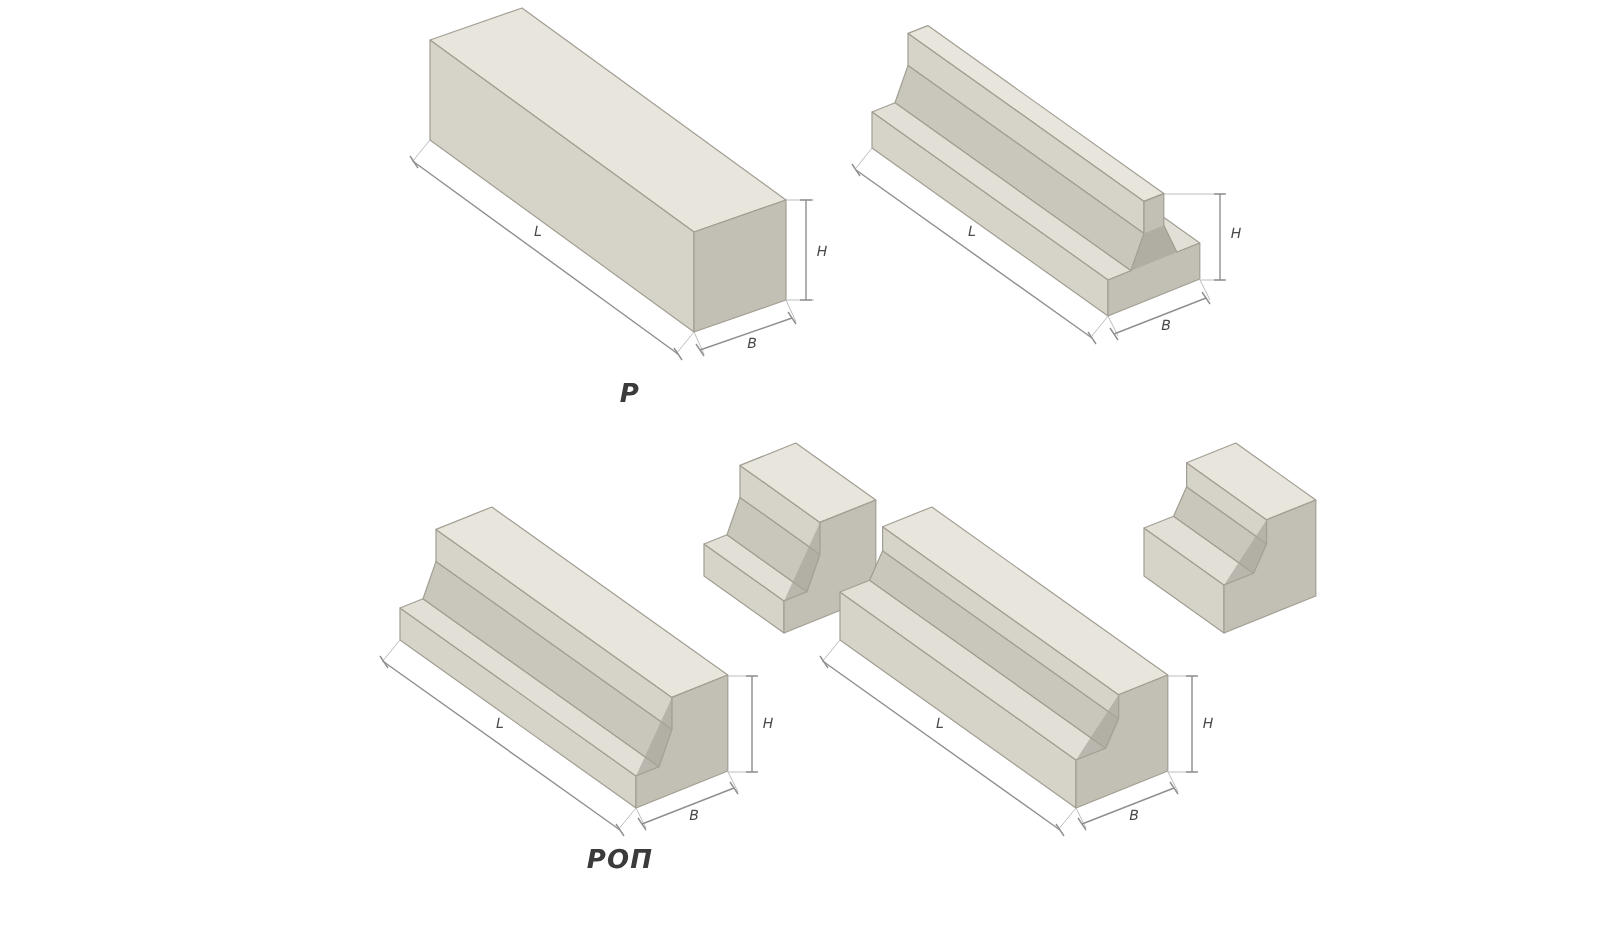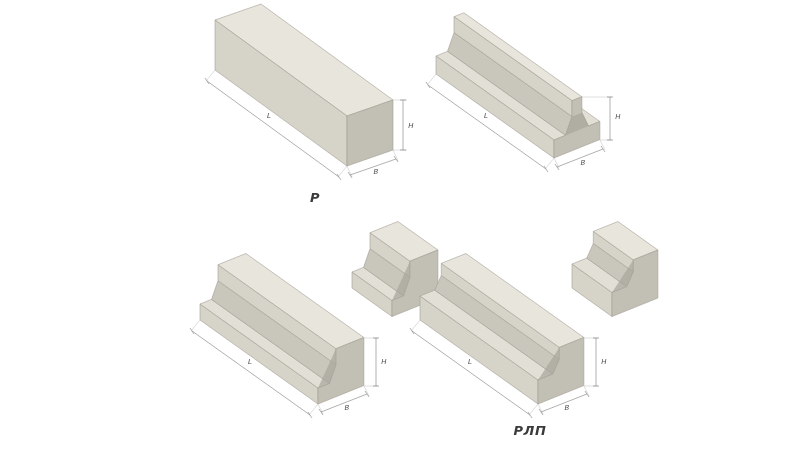--- a/index.html
+++ b/index.html
@@ -128,20 +128,21 @@
         <line class="dim" x1="203" y1="120" x2="209" y2="120"></line>
         <line class="dim" x1="203" y1="168" x2="209" y2="168"></line>
         <line class="dim" x1="151" y1="194" x2="197" y2="176"></line>
         <line class="dim" x1="149" y1="191" x2="153" y2="197"></line>
         <line class="dim" x1="195" y1="173" x2="199" y2="179"></line>
         <text x="80" y="146">L</text>
         <text x="214" y="146">H</text>
         <text x="177" y="192">B</text>
       </g>
     </svg>
+    <figcaption class="cap">РОП</figcaption>
   </figure>
 
   <figure class="fig" style="left:390px;top:218px;width:280px;">
     <svg width="280" height="202" viewBox="0 0 280 202">
       <g>
         <polygon class="f-side" points="182,46 182,70 222,98.5 222,74.5"></polygon>
         <polygon class="f-top2" points="196.8,40.1 182,46 222,74.5 236.8,68.6"></polygon>
         <polygon class="f-slope" points="203.3,25.4 196.8,40.1 236.8,68.6 243.3,53.9"></polygon>
         <polygon class="f-side" points="203.3,13.4 203.3,25.4 243.3,53.9 243.3,41.9"></polygon>
         <polygon class="f-top" points="227.9,3.5 203.3,13.4 243.3,41.9 267.9,32"></polygon>
@@ -171,16 +172,15 @@
         <line class="dim" x1="203" y1="120" x2="209" y2="120"></line>
         <line class="dim" x1="203" y1="168" x2="209" y2="168"></line>
         <line class="dim" x1="151" y1="194" x2="197" y2="176"></line>
         <line class="dim" x1="149" y1="191" x2="153" y2="197"></line>
         <line class="dim" x1="195" y1="173" x2="199" y2="179"></line>
         <text x="80" y="146">L</text>
         <text x="214" y="146">H</text>
         <text x="177" y="192">B</text>
       </g>
     </svg>
-    <figcaption class="cap">РЛП</figcaption>
   </figure>
 
 </div>
 
 </body></html>

